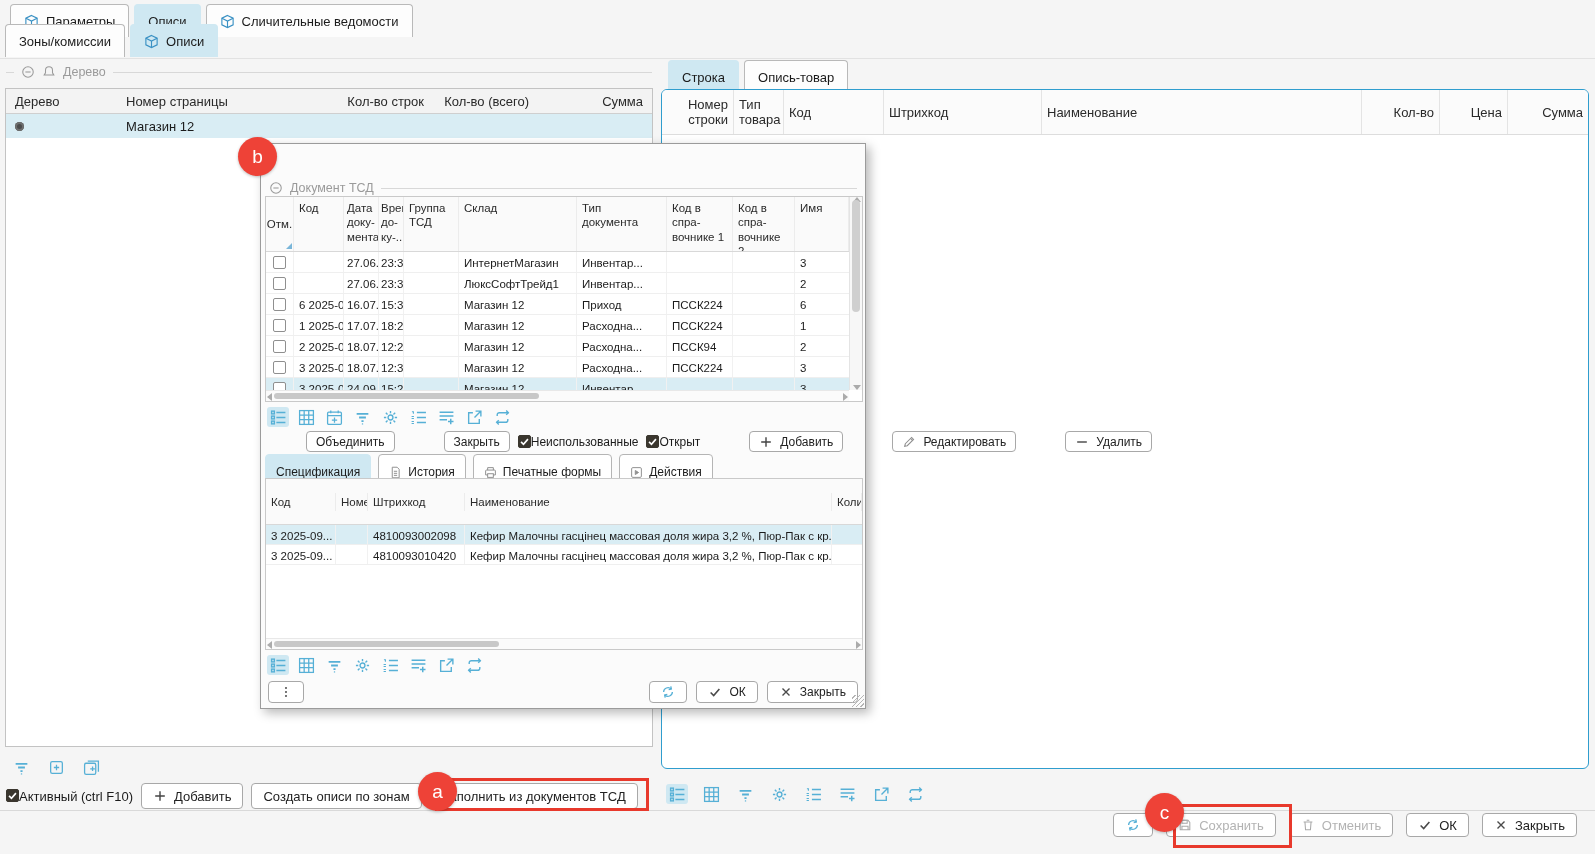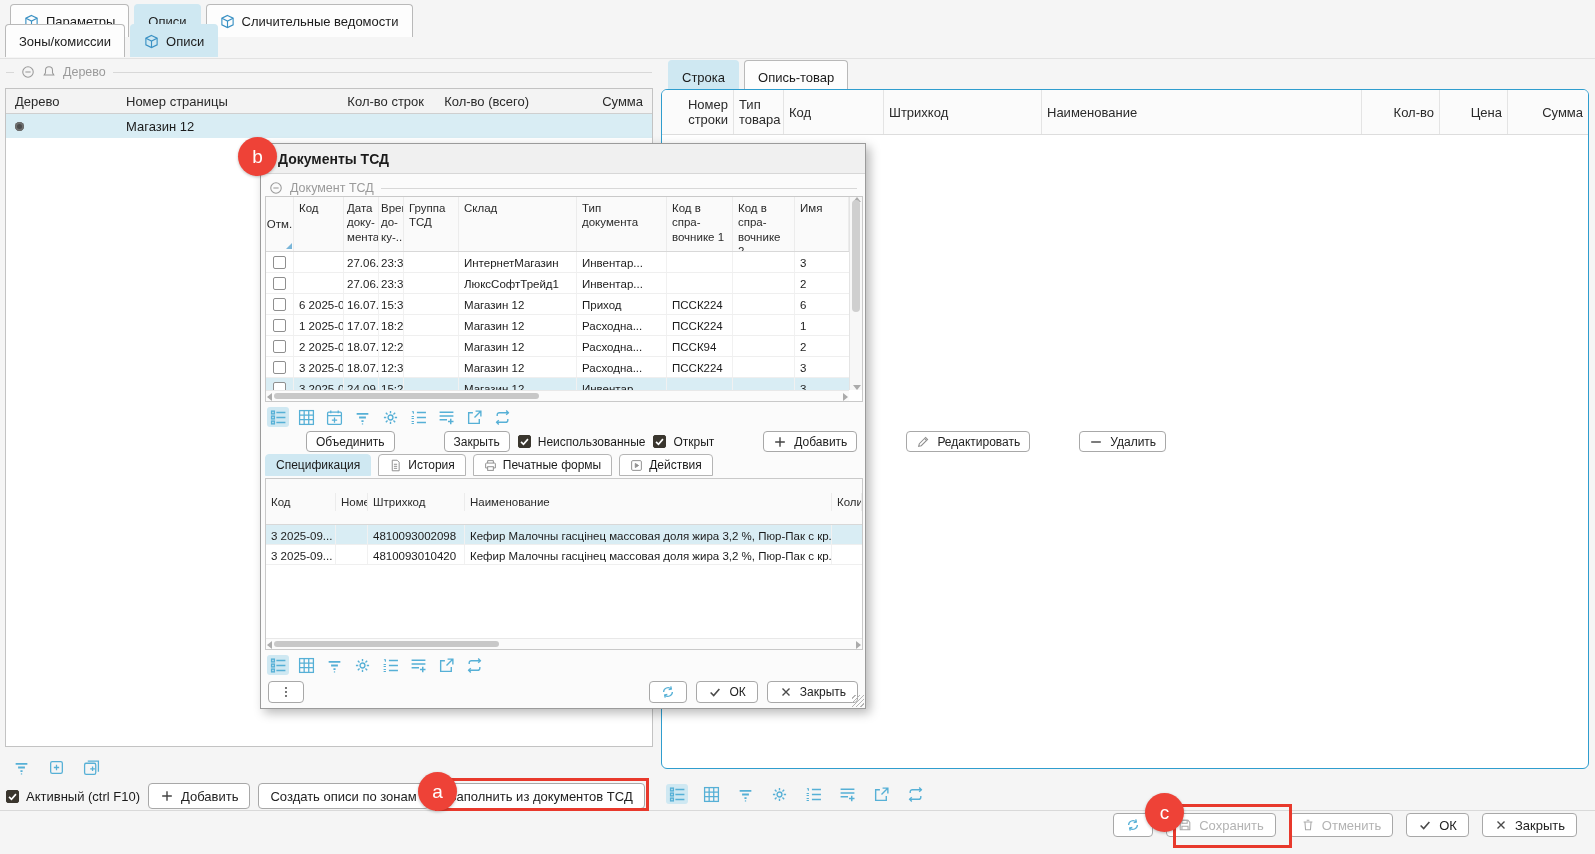--- a/index.html
+++ b/index.html
@@ -65,21 +65,21 @@
   .btn{display:inline-flex;align-items:center;justify-content:center;gap:7px;background:#fff;
        border:1px solid #a8a8a8;border-radius:4px;color:#222;padding:0 11px;height:26px;
        box-sizing:border-box;white-space:nowrap;cursor:default;}
   .btn svg{width:14px;height:14px;display:block;}
   .btn.sm{height:21px;font-size:12px;padding:0 9px;margin-left:41px;}
   .btn.disabled{color:#b3b3b3;}
   .cb{width:13px;height:13px;border:1px solid #8f8f8f;border-radius:2px;background:#fff;
       box-sizing:border-box;display:inline-flex;align-items:center;justify-content:center;flex:none;}
   .cb.checked{background:#3a362e;border-color:#3a362e;}
   .cb svg{width:11px;height:11px;display:block;}
-  .cbrow{display:flex;align-items:center;gap:7px;}
+  .cbrow{display:flex;}
 
   
   #modal{position:absolute;left:260px;top:143px;width:606px;height:566px;background:#fbfbfb;
          border:1px solid #9b9b9b;box-shadow:4px 4px 10px rgba(0,0,0,.28);z-index:10;box-sizing:border-box;}
   #modal .titlebar{height:29px;background:#f0f0f0;border-bottom:1px solid #d7d7d7;display:flex;align-items:center;
                    font-weight:bold;font-size:14px;padding-left:17px;}
   #modal .grouplabel{left:8px;top:37px;width:588px;}
   #doctable{position:absolute;left:4px;top:52px;width:598px;height:206px;background:#fff;
             border:1px solid #c9c9c9;box-sizing:border-box;}
   #doctable .inner{position:absolute;left:0;top:0;right:13px;bottom:11px;overflow:hidden;}
@@ -106,21 +106,21 @@
   .vsb .arr.dn{bottom:0;border-top:5px solid #ababab;}
   .hsb{position:absolute;left:0;right:13px;bottom:0;height:11px;background:#fbfbfb;border-top:1px solid #e8e8e8;box-sizing:border-box;}
   .hsb .thumb{position:absolute;top:2px;height:6px;background:#c8c8c8;border-radius:3px;}
   .hsb .arr{position:absolute;top:2px;width:0;height:0;border-top:4px solid transparent;border-bottom:4px solid transparent;}
   .hsb .arr.lf{left:1px;border-right:5px solid #ababab;}
   .hsb .arr.rt{right:1px;border-left:5px solid #ababab;}
 
   #modaltbar1{left:6px;top:263px;gap:6px;}
   #modalbtns{position:absolute;left:4px;top:287px;display:flex;align-items:center;gap:8px;font-size:12px;}
   #modaltabs{position:absolute;left:4px;top:310px;display:flex;gap:7px;}
-  .mtab{display:flex;align-items:center;gap:6px;height:20px;padding:10px 10px;font-size:12px;background:#fff;
+  .mtab{display:flex;align-items:center;gap:6px;height:20px;padding:17px 10px;font-size:12px;background:#fff;
         border:1px solid #b5b5b5;border-radius:4px 4px 0 0;box-sizing:border-box;}
   .mtab.active{background:#cfe8f2;border-color:#cfe8f2;}
   .mtab svg{width:13px;height:13px;display:block;}
 
   #spectable{position:absolute;left:4px;top:334px;width:598px;height:172px;background:#fff;
              border:1px solid #c9c9c9;box-sizing:border-box;}
   #spectable .thead{height:45px;background:#fafafa;border-bottom:1px solid #d8d8d8;font-size:11.5px;align-items:center;}
   #spectable .hc{border-right:1px solid #ececec;}
   .spec .trow{height:19px;align-items:center;font-size:11.5px;}
   .spec .tc{border-right:1px solid #f1f1f1;height:100%;line-height:18px;}
@@ -352,23 +352,20 @@
         <svg viewBox="0 0 16 16" fill="none" stroke="#56b0d6" stroke-width="1.3">
           <path d="M3 6.5v-1a2 2 0 0 1 2-2h8.5"></path>
           <path d="m11.5 1.5 2 2-2 2"></path>
           <path d="M13 9.5v1a2 2 0 0 1-2 2H2.5"></path>
           <path d="m4.5 10.5-2 2 2 2"></path>
         </svg>
       </span>
     </div>
 
   <div id="modal">
-    <div class="titlebar">
-      <span>Документы ТСД</span>
-    </div>
     <div class="grouplabel">
       <span class="ticn">
           <svg viewBox="0 0 16 16" fill="none" stroke="#9a9a9a" stroke-width="1.2">
             <circle cx="8" cy="8" r="6"></circle>
             <path d="M5 8h6"></path>
           </svg>
         </span>
       <span>Документ ТСД</span>
       <span class="post"></span>
     </div>

